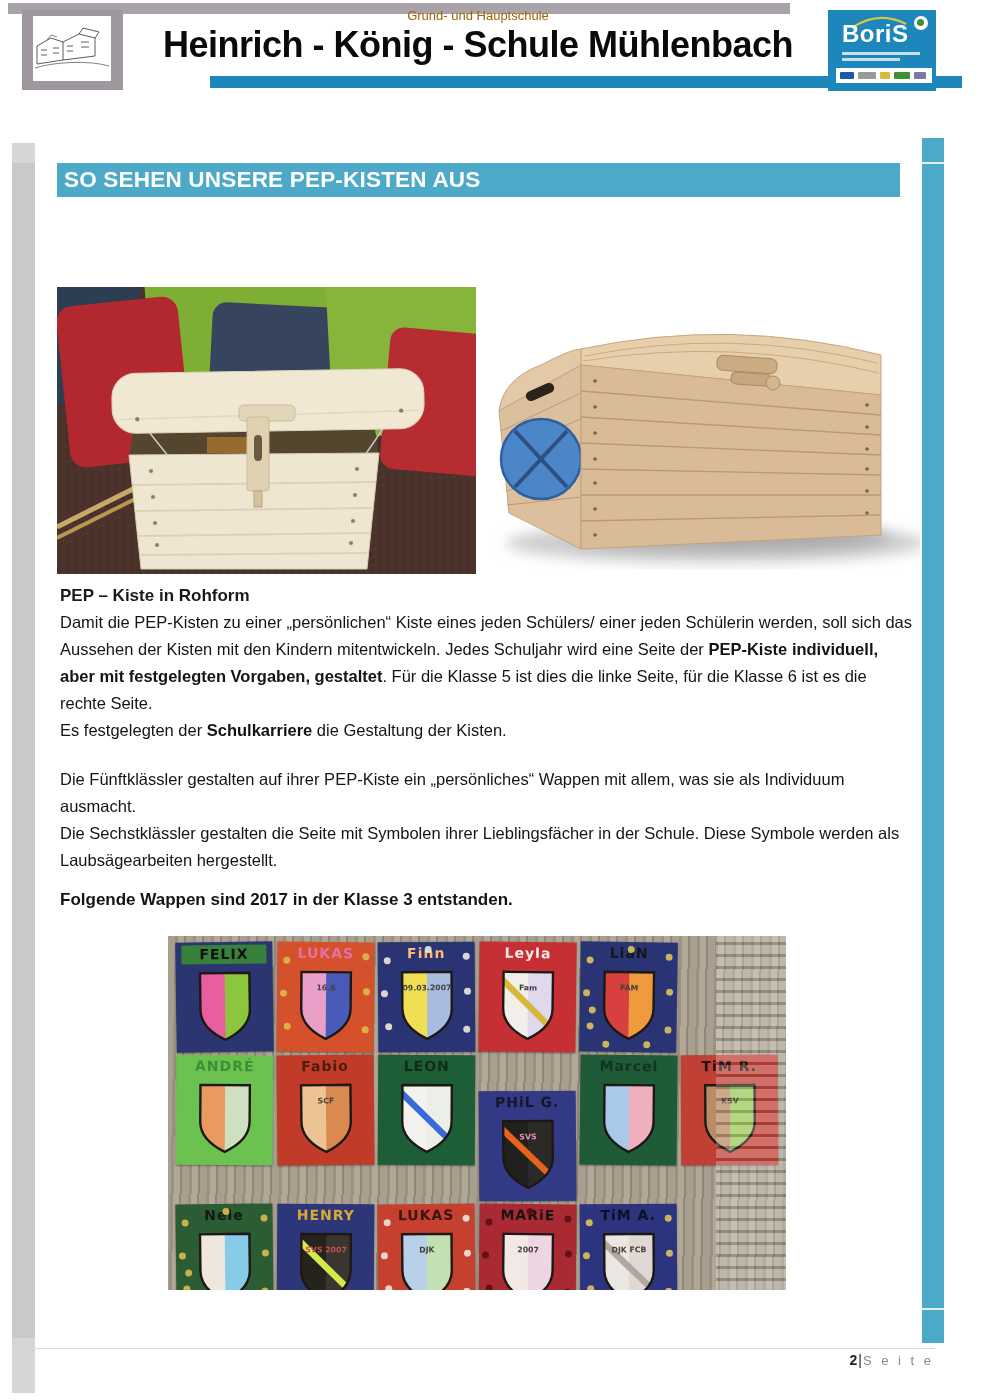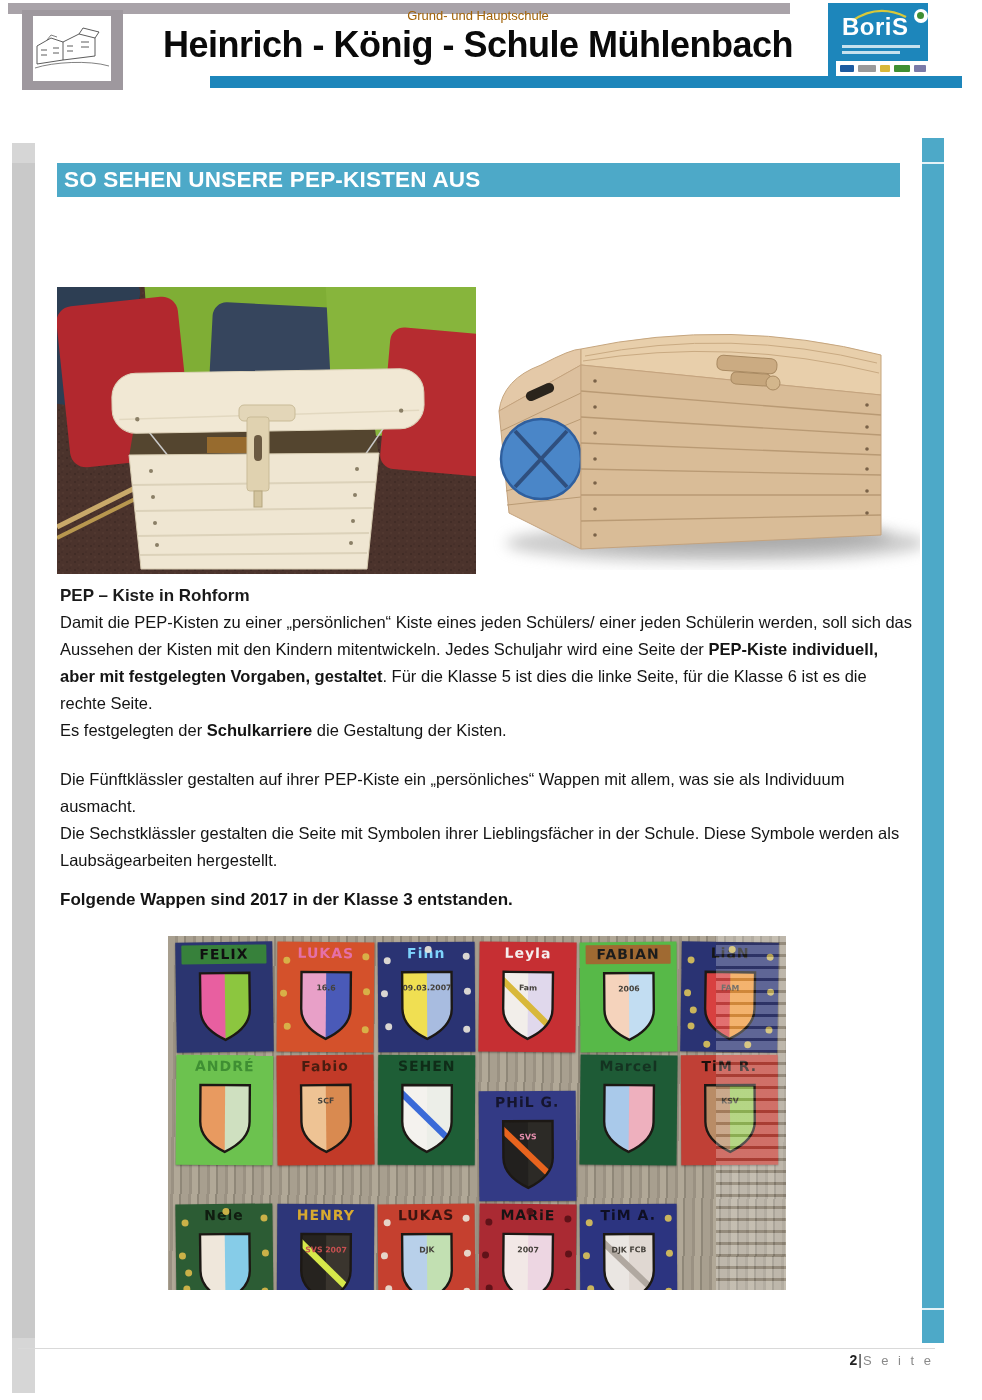--- a/index.html
+++ b/index.html
@@ -15,21 +15,21 @@
     font-family:"Liberation Sans","DejaVu Sans",sans-serif;color:#1a1a1a;
   }
   
   .hdr-topbar{position:absolute;left:8px;top:3px;width:782px;height:11px;background:var(--bar-gray);}
   .hdr-logobox{position:absolute;left:22px;top:10px;width:101px;height:80px;background:#9e989e;}
   .hdr-logoinner{position:absolute;left:11px;top:6px;width:78px;height:65px;background:#fff;}
   .hdr-titleblock{position:absolute;left:128px;top:8px;width:700px;text-align:center;}
   .hdr-sub{font-size:13px;color:#a16207;}
   .hdr-title{font-size:36px;font-weight:bold;letter-spacing:-0.5px;white-space:nowrap;color:#0a0a0a;margin-top:1px;}
   .hdr-bluebar{position:absolute;left:210px;top:76px;width:752px;height:12px;background:var(--accent-blue);}
-  .boris{position:absolute;left:828px;top:3px;width:100px;height:81px;background:var(--accent-blue);z-index:3;padding-top:17px;}
+  .boris{position:absolute;left:828px;top:10px;width:108px;height:81px;background:var(--accent-blue);z-index:3;padding-top:17px;}
   .boris-word{position:absolute;left:14px;top:10px;font-size:24px;font-weight:bold;color:#fff;letter-spacing:0.5px;}
   .boris-arc{position:absolute;left:20px;top:4px;width:62px;height:16px;}
   .boris-badge{position:absolute;left:86px;top:6px;width:14px;height:14px;border-radius:50%;background:#fff;}
   .boris-badge::after{content:"";position:absolute;left:3px;top:3px;width:7px;height:7px;border-radius:50%;background:#3f8f33;}
   .boris-line{position:absolute;left:14px;height:3px;background:rgba(255,255,255,.75);}
   .boris-strip{position:absolute;left:8px;top:58px;width:96px;height:15px;background:#fff;display:flex;align-items:center;gap:4px;padding:0 4px;}
   .boris-strip i{display:block;height:7px;border-radius:1px;}
   
   .stripe-left{position:absolute;left:12px;top:143px;width:23px;height:1250px;background:var(--stripe-gray);}
   .stripe-left::before{content:"";position:absolute;left:0;top:0;width:100%;height:20px;background:rgba(255,255,255,.25);}
@@ -276,21 +276,21 @@
               <text x="35" y="26" text-anchor="middle" font-size="8.5" font-weight="bold" fill="#44403a" font-family="DejaVu Sans, sans-serif">16.6</text>
             </svg>
             <span class="wdot" style="left: 6%; top: 14%; background: rgb(216, 184, 74);"></span>
             <span class="wdot" style="left: 88%; top: 10%; background: rgb(216, 184, 74);"></span>
             <span class="wdot" style="left: 3%; top: 44%; background: rgb(216, 184, 74);"></span>
             <span class="wdot" style="left: 89%; top: 42%; background: rgb(216, 184, 74);"></span>
             <span class="wdot" style="left: 7%; top: 74%; background: rgb(216, 184, 74);"></span>
             <span class="wdot" style="left: 88%; top: 76%; background: rgb(216, 184, 74);"></span>
           </div>
           <div class="wsq" style="background: rgb(42, 51, 115); transform: rotate(-0.4deg);">
-            <div class="wname" style="color: #7dd3fc;">Finn</div>
+            <div class="wname" style="color: #fdba74;">Finn</div>
             <svg class="wshield" viewBox="0 0 70 84">
               <defs>
                 <clipPath id="c0_2">
                   <path d="M8 6 H62 V46 Q62 66 35 79 Q8 66 8 46 Z"></path>
                 </clipPath>
               </defs>
               <path d="M8 6 H62 V46 Q62 66 35 79 Q8 66 8 46 Z" fill="#f0df52"></path>
               <rect x="35" y="0" width="35" height="84" fill="#a8bce0" clip-path="url(#c0_2)"></rect>
               <path d="M8 6 H62 V46 Q62 66 35 79 Q8 66 8 46 Z" fill="none" stroke="#1c1814" stroke-width="2.6"></path>
               <text x="35" y="26" text-anchor="middle" font-size="8.5" font-weight="bold" fill="#44403a" font-family="DejaVu Sans, sans-serif">09.03.2007</text>
@@ -309,34 +309,20 @@
               <defs>
                 <clipPath id="c0_3">
                   <path d="M8 6 H62 V46 Q62 66 35 79 Q8 66 8 46 Z"></path>
                 </clipPath>
               </defs>
               <path d="M8 6 H62 V46 Q62 66 35 79 Q8 66 8 46 Z" fill="#f2eeea"></path>
               <rect x="35" y="0" width="35" height="84" fill="#e0d8ec" clip-path="url(#c0_3)"></rect>
               <path d="M4 12 L66 72" stroke="#d8b83a" stroke-width="7" fill="none" clip-path="url(#c0_3)"></path>
               <path d="M8 6 H62 V46 Q62 66 35 79 Q8 66 8 46 Z" fill="none" stroke="#1c1814" stroke-width="2.6"></path>
               <text x="35" y="26" text-anchor="middle" font-size="8.5" font-weight="bold" fill="#44403a" font-family="DejaVu Sans, sans-serif">Fam</text>
-            </svg>
-          </div>
-          <div class="wsq" style="background: rgb(87, 185, 72); transform: rotate(-0.5deg);">
-            <div class="wname banner" style="color: rgb(28, 28, 28); background: rgb(160, 106, 50);">FABIAN</div>
-            <svg class="wshield" viewBox="0 0 70 84">
-              <defs>
-                <clipPath id="c0_4">
-                  <path d="M8 6 H62 V46 Q62 66 35 79 Q8 66 8 46 Z"></path>
-                </clipPath>
-              </defs>
-              <path d="M8 6 H62 V46 Q62 66 35 79 Q8 66 8 46 Z" fill="#f5d3bc"></path>
-              <rect x="35" y="0" width="35" height="84" fill="#c2ddf2" clip-path="url(#c0_4)"></rect>
-              <path d="M8 6 H62 V46 Q62 66 35 79 Q8 66 8 46 Z" fill="none" stroke="#1c1814" stroke-width="2.6"></path>
-              <text x="35" y="26" text-anchor="middle" font-size="8.5" font-weight="bold" fill="#44403a" font-family="DejaVu Sans, sans-serif">2006</text>
             </svg>
           </div>
           <div class="wsq" style="background: rgb(42, 51, 115); transform: rotate(0.9deg);">
             <div class="wname" style="color: rgb(22, 22, 22);">LiaN</div>
             <svg class="wshield" viewBox="0 0 70 84">
               <defs>
                 <clipPath id="c0_5">
                   <path d="M8 6 H62 V46 Q62 66 35 79 Q8 66 8 46 Z"></path>
                 </clipPath>
               </defs>
@@ -379,21 +365,21 @@
                   <path d="M8 6 H62 V46 Q62 66 35 79 Q8 66 8 46 Z"></path>
                 </clipPath>
               </defs>
               <path d="M8 6 H62 V46 Q62 66 35 79 Q8 66 8 46 Z" fill="#eec394"></path>
               <rect x="35" y="0" width="35" height="84" fill="#d98a50" clip-path="url(#c1_1)"></rect>
               <path d="M8 6 H62 V46 Q62 66 35 79 Q8 66 8 46 Z" fill="none" stroke="#1c1814" stroke-width="2.6"></path>
               <text x="35" y="26" text-anchor="middle" font-size="8.5" font-weight="bold" fill="#44403a" font-family="DejaVu Sans, sans-serif">SCF</text>
             </svg>
           </div>
           <div class="wsq" style="background: rgb(30, 94, 54); transform: rotate(0.3deg);">
-            <div class="wname" style="color: rgb(15, 44, 24);">SEHEN</div>
+            <div class="wname" style="color: rgb(15, 44, 24);">LEON</div>
             <svg class="wshield" viewBox="0 0 70 84">
               <defs>
                 <clipPath id="c1_2">
                   <path d="M8 6 H62 V46 Q62 66 35 79 Q8 66 8 46 Z"></path>
                 </clipPath>
               </defs>
               <path d="M8 6 H62 V46 Q62 66 35 79 Q8 66 8 46 Z" fill="#f4f2ee"></path>
               <rect x="35" y="0" width="35" height="84" fill="#eceee8" clip-path="url(#c1_2)"></rect>
               <path d="M4 12 L66 72" stroke="#3a6ad8" stroke-width="7" fill="none" clip-path="url(#c1_2)"></path>
               <path d="M8 6 H62 V46 Q62 66 35 79 Q8 66 8 46 Z" fill="none" stroke="#1c1814" stroke-width="2.6"></path>

